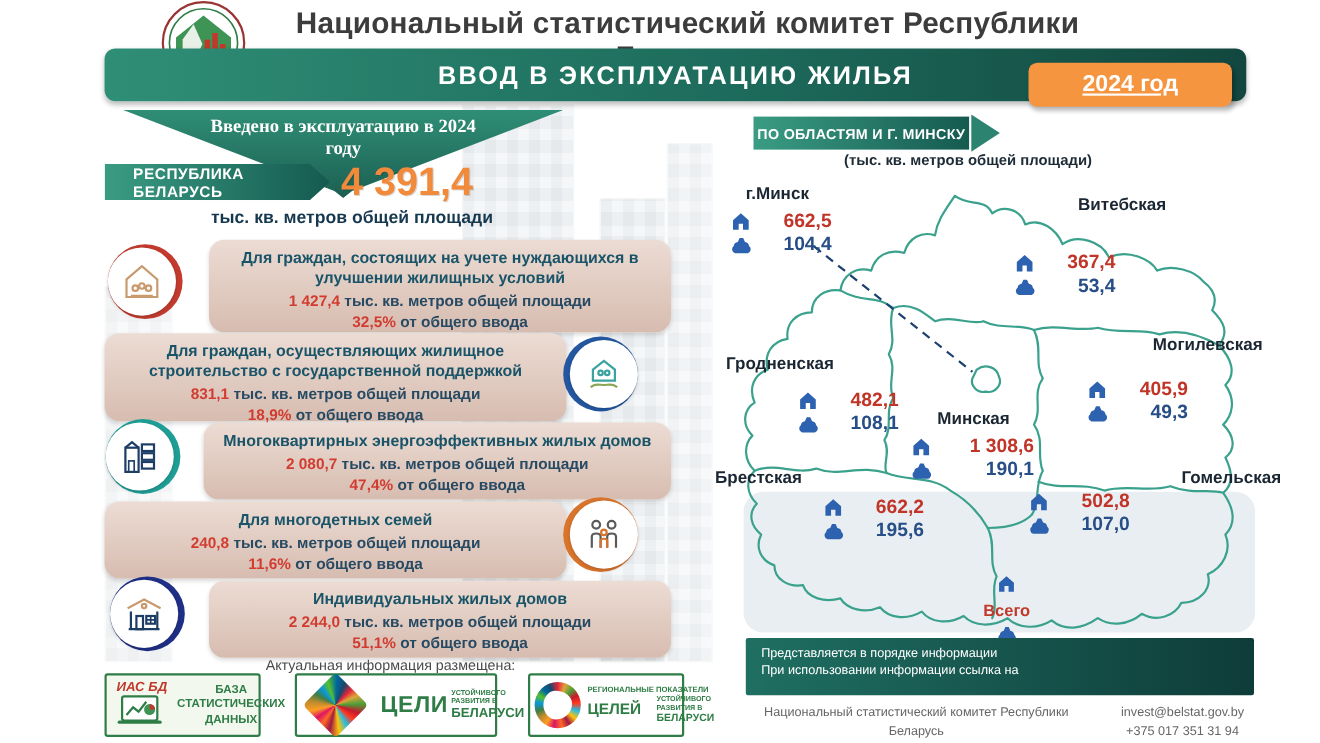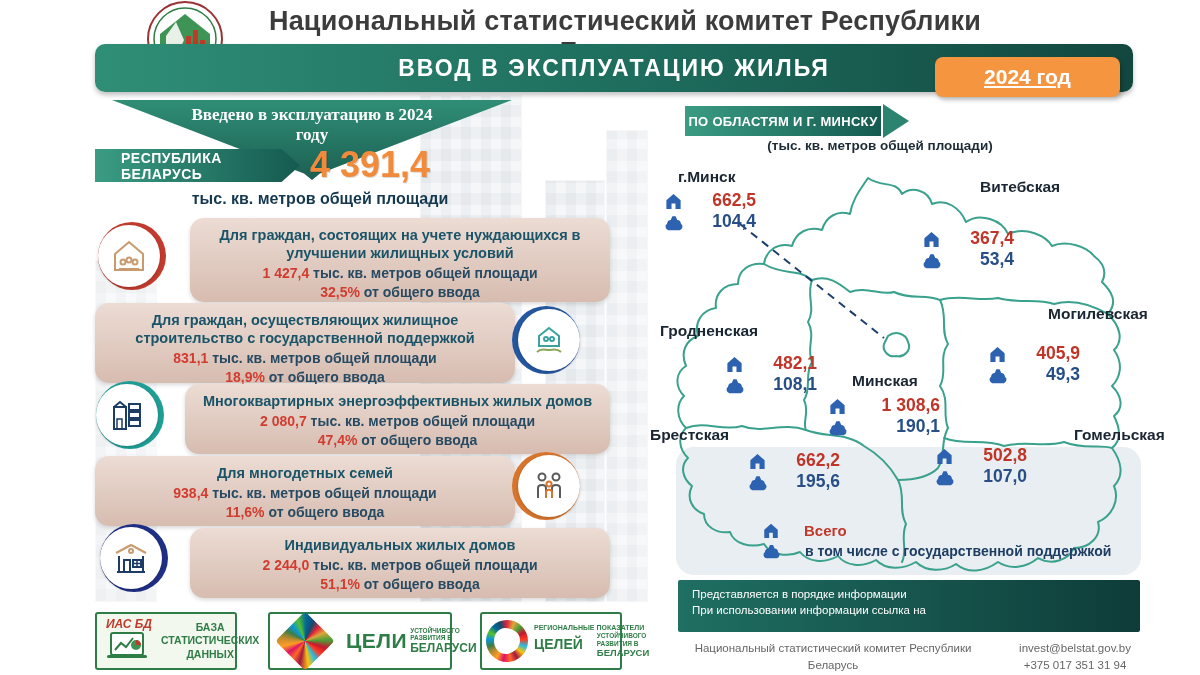--- a/index.html
+++ b/index.html
@@ -81,21 +81,21 @@
   .map-panel{left:676px;top:447px;width:465px;height:128px;border-radius:18px;background:#e9eef2;}
   #map-area{left:650px;top:150px;width:495px;height:430px;}
   #map-area svg.map{position:absolute;left:0;top:0;}
   .rname{position:absolute;font-size:15.5px;font-weight:bold;color:#1b2633;white-space:nowrap;}
   .rvals{position:absolute;}
   .rrow{display:flex;align-items:center;gap:4px;}
   .rrow .rnum{font-size:17.5px;font-weight:bold;white-space:nowrap;flex:1;text-align:right;}
   .rrow.total .rnum{color:#c13528;}
   .rrow.support .rnum{color:#274e86;}
   .legend{position:absolute;left:112px;top:372px;}
-  .legend .rrow{gap:24px;margin-bottom:3px;}
+  .legend .rrow{gap:8px;margin-bottom:3px;flex-direction:column;}
   .legend-total{color:#c0392b;font-size:15px;font-weight:bold;}
   .legend-support{color:#1e3d63;font-size:14px;font-weight:bold;}
 
   .disclaimer{left:678px;top:580px;width:462px;height:52px;border-radius:2px;
               background:linear-gradient(90deg,#1f6f62,#0e3c39);color:#fff;font-size:11.5px;
               line-height:1.4;padding:6px 14px;box-sizing:border-box;}
   .foot-left{left:668px;top:640px;width:330px;text-align:center;color:#666;font-size:11.5px;line-height:1.5;}
   .foot-right{left:1000px;top:640px;width:150px;text-align:center;color:#666;font-size:11.5px;line-height:1.5;}
 </style>
 </head>
@@ -200,21 +200,21 @@
     </div>
     <div class="card-line">
       <span class="num">47,4%</span>
       <span>от общего ввода</span>
     </div>
   </div>
 
   <div class="card" style="left:95px;top:456px;width:420px;height:70px;">
     <div class="card-title">Для многодетных семей</div>
     <div class="card-line">
-      <span class="num">938,4</span>
+      <span class="num">240,8</span>
       <span>тыс. кв. метров общей площади</span>
     </div>
     <div class="card-line">
       <span class="num">11,6%</span>
       <span>от общего ввода</span>
     </div>
   </div>
   <div class="icon-wrap cres-left" style="left:512px;top:452px;">
     <div class="crescent" style="background:#d8742c;"></div>
     <div class="icon-face">
@@ -247,20 +247,21 @@
     <div class="card-line">
       <span class="num">2 244,0</span>
       <span>тыс. кв. метров общей площади</span>
     </div>
     <div class="card-line">
       <span class="num">51,1%</span>
       <span>от общего ввода</span>
     </div>
   </div>
 
+  <div class="abs info-note">Актуальная информация размещена:</div>
 
   <div class="badge" style="left:95px;width:142px;">
     <div style="flex:0 0 52px;">
       <div class="iasbd-tag">ИАС БД</div>
       <svg width="48" height="30" viewBox="0 0 48 30">
         <rect x="8" y="2" width="32" height="22" rx="2" fill="#fff" stroke="#2f7d46" stroke-width="2"></rect>
         <path d="M12 19 L18 12 L23 16 L30 7" stroke="#2f7d46" stroke-width="2" fill="none"></path>
         <circle cx="33" cy="14" r="5" fill="#3e9454"></circle>
           <path d="M33 14 L33 9 A5 5 0 0 1 38 14 Z" fill="#c0392b"></path>
         <rect x="4" y="24" width="40" height="3" rx="1.5" fill="#2f7d46"></rect>

